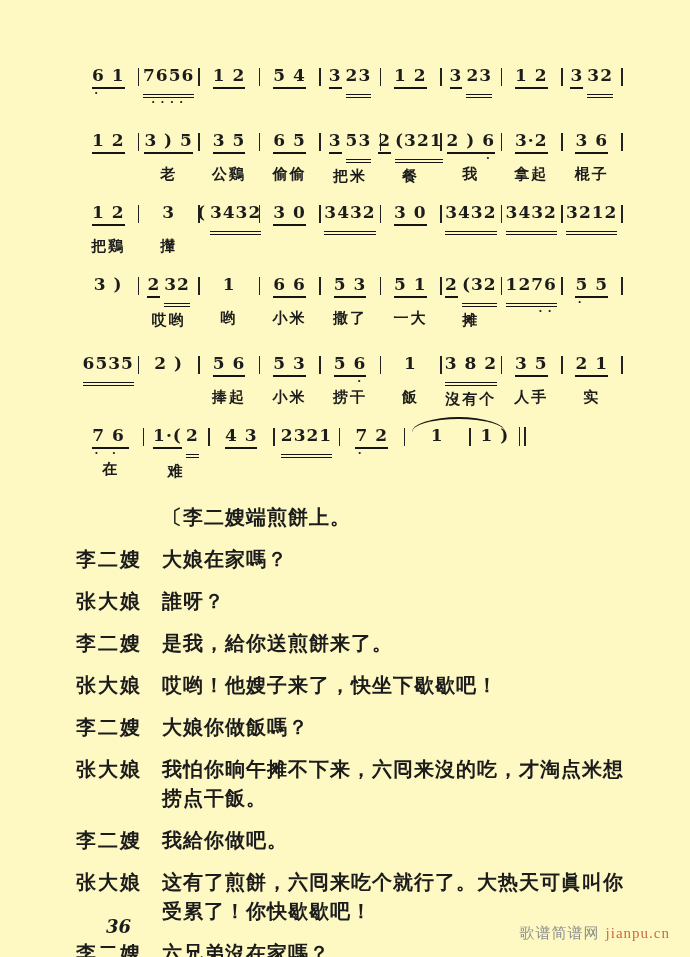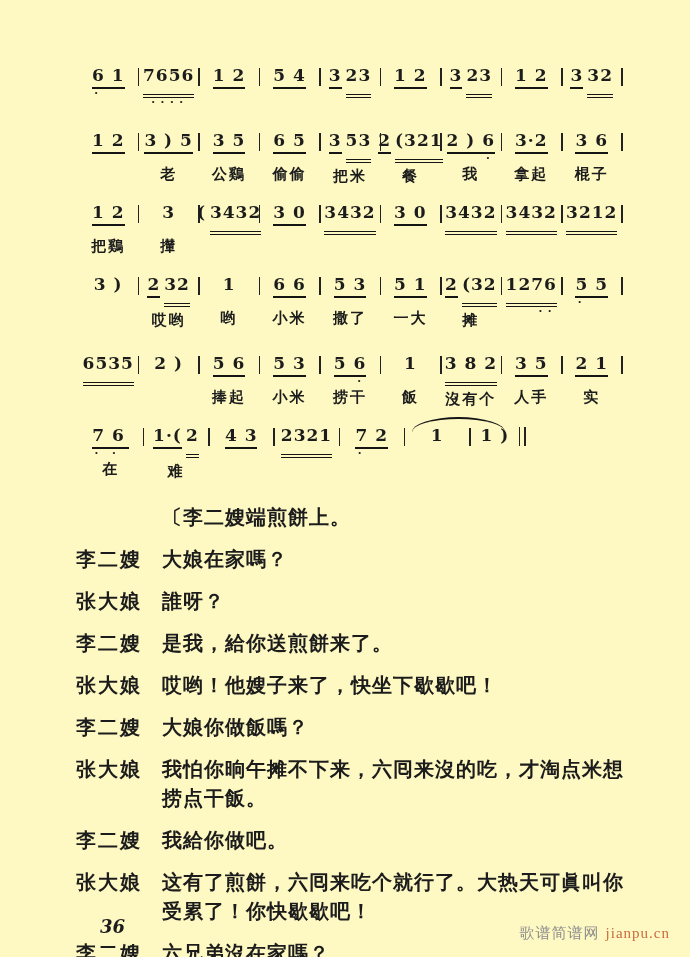--- a/index.html
+++ b/index.html
@@ -29,21 +29,21 @@
         margin-left:8px;margin-top:1px;}
   .tie-arc{position:absolute;top:-9px;height:13px;border-top:2px solid #151515;
            border-radius:50% 50% 0 0/100% 100% 0 0;}
   
   .dialogue-area{padding:6px 52px 0 76px;font-size:20px;}
   .stage-direction{margin:0 0 14px 86px;font-weight:bold;letter-spacing:1px;}
   .dialogue-row{display:flex;margin-bottom:13px;line-height:1.45;}
   .speaker{flex:none;width:86px;font-weight:bold;letter-spacing:2px;}
   .dtext{flex:1;font-weight:bold;letter-spacing:1px;}
   
-  .page-number{position:absolute;left:100px;bottom:20px;font-style:italic;font-weight:bold;
+  .page-number{position:absolute;left:106px;bottom:20px;font-style:italic;font-weight:bold;
                font-size:18px;font-family:"DejaVu Serif",serif;}
   .watermark{position:absolute;right:20px;bottom:14px;font-size:15px;letter-spacing:1px;}
   .wm-name{color:#8d8d8d;}
   .wm-link{color:#cb6a3d;text-decoration:none;margin-left:6px;text-align:center;}
 </style>
 </head>
 <body>
 
 <div class="page">
   <div class="music-area" id="music-area">

